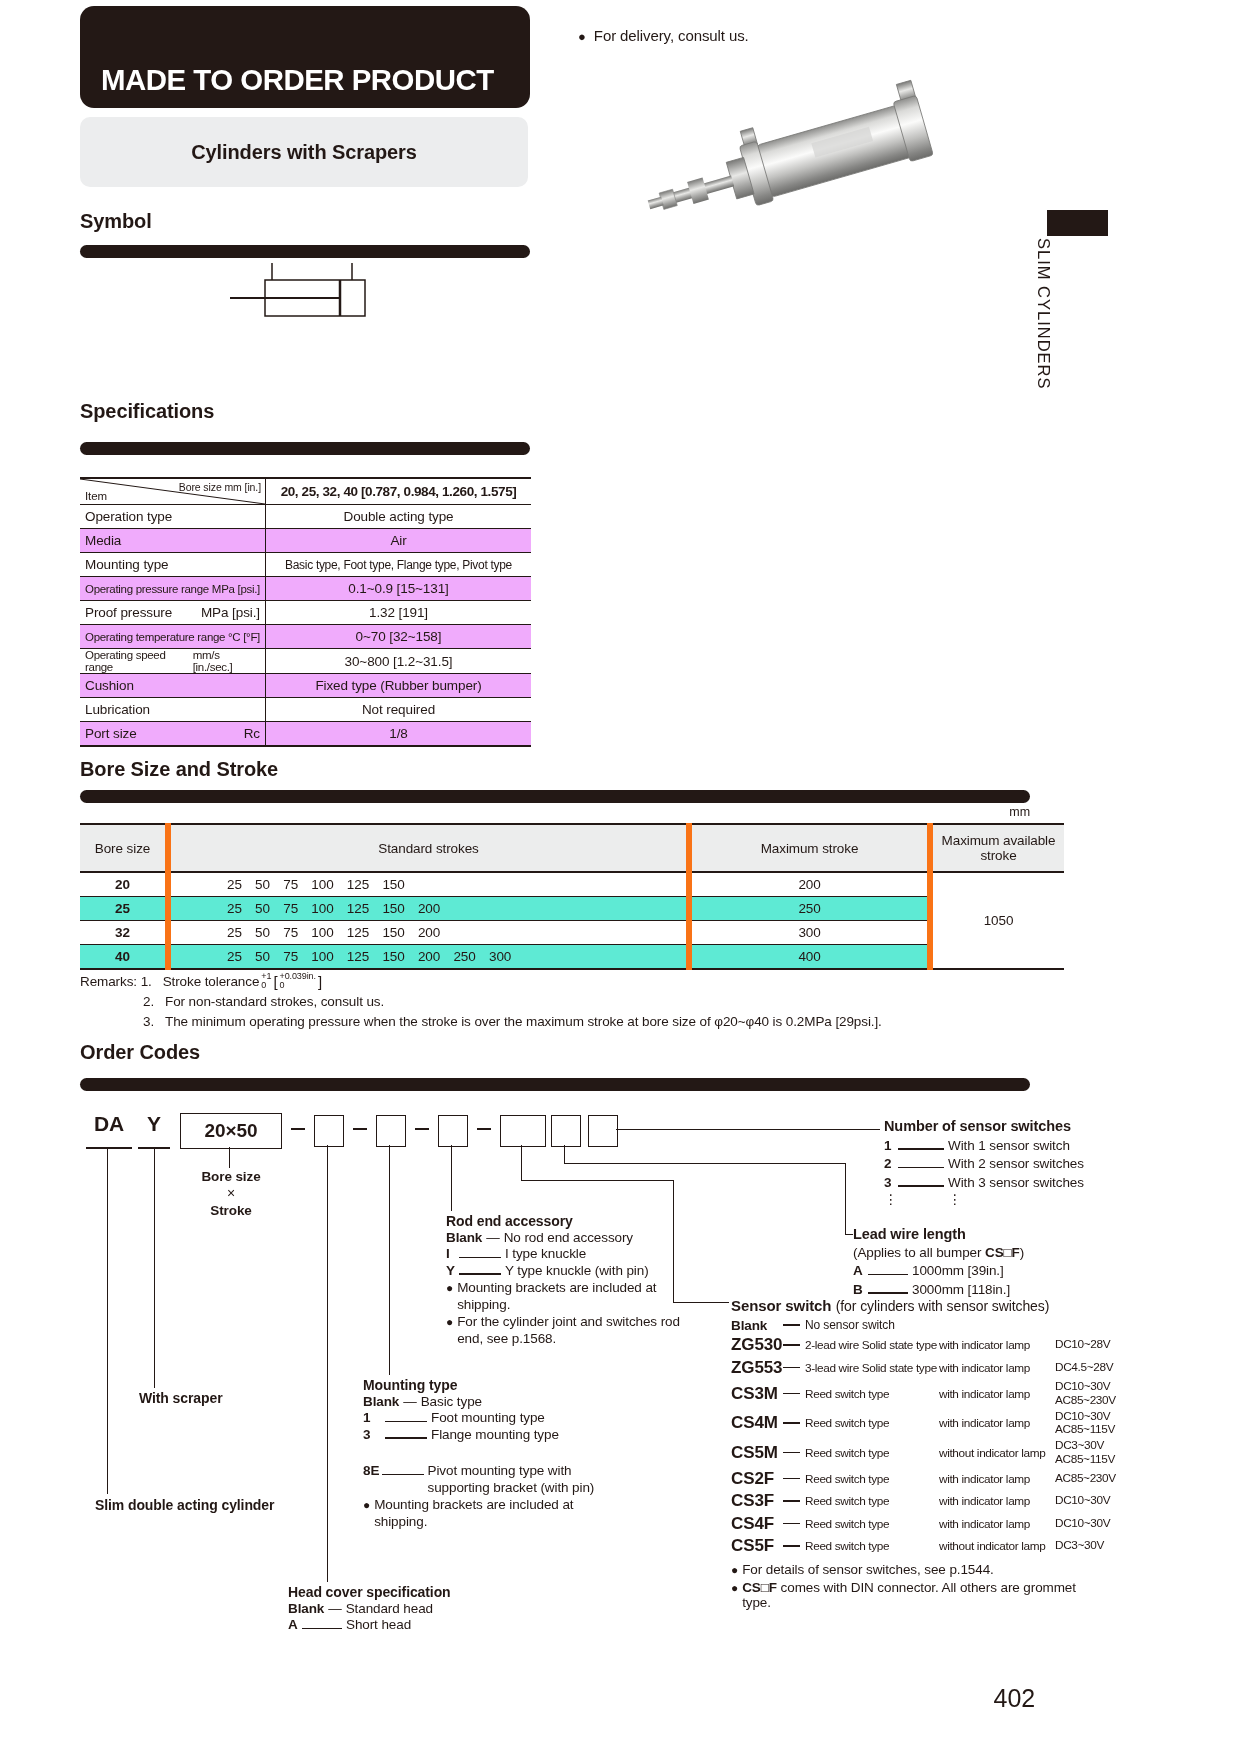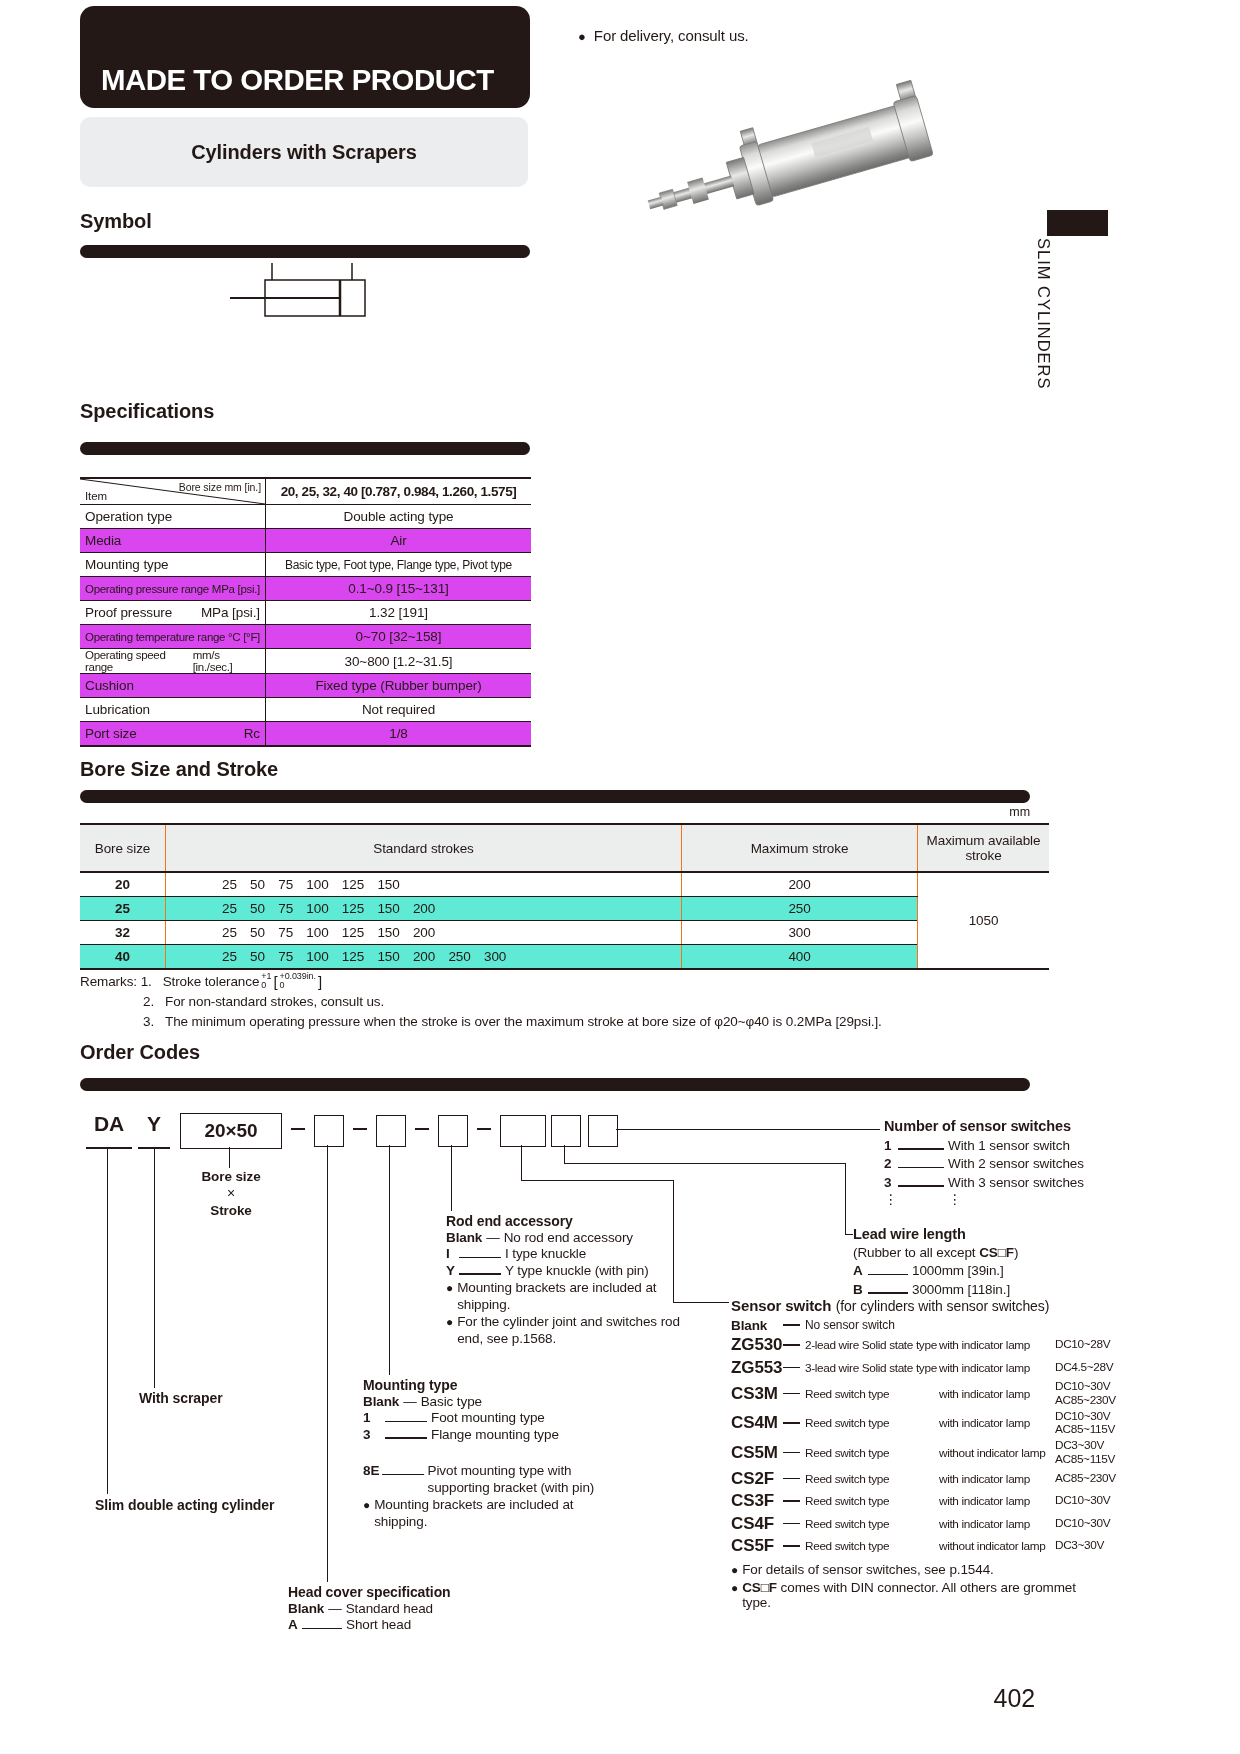--- a/index.html
+++ b/index.html
@@ -24,35 +24,35 @@
   .side-tab{position:absolute;left:1047px;top:210px;width:61px;height:26px;background:#231815;}
   .side-text{position:absolute;left:1053px;top:238px;font-size:16.5px;letter-spacing:1px;white-space:nowrap;
              transform:rotate(90deg);transform-origin:0 0;}
 
   
   table{border-collapse:collapse;}
   .spec{position:absolute;left:80px;top:477px;width:450px;border-top:2.5px solid #231815;border-bottom:2.5px solid #231815;table-layout:fixed;}
   .spec td{border-bottom:1px solid #231815;height:23px;padding:0;font-size:13.5px;}
   .spec td.lcell{border-right:1px solid #231815;width:185px;}
   .spec td.vcell{text-align:center;width:265px;}
-  .spec tr.shade{background:#d946ef;}
+  .spec tr.shade{background:#f0abfc;}
   .lwrap{display:flex;justify-content:space-between;align-items:center;padding:0 5px 0 5px;}
   .small .lwrap{font-size:11.5px;letter-spacing:-0.3px;}
   .vsmall{font-size:12px !important;letter-spacing:-0.3px;}
   .corner{position:relative;height:25px;}
   .corner svg{position:absolute;left:0;top:0;width:100%;height:100%;}
   .corner-top{position:absolute;top:2px;right:4px;font-size:10.5px;}
   .corner-bot{position:absolute;bottom:2px;left:5px;font-size:11.5px;}
   .spec-head{font-size:12.6px;font-weight:bold;text-align:center;letter-spacing:-0.4px;}
 
   
   .bore{position:absolute;left:80px;top:823px;width:950px;border-top:2.5px solid #231815;border-bottom:2.5px solid #231815;table-layout:fixed;}
   .bore th{border-bottom:2.5px solid #231815;background:#eceded;font-weight:normal;font-size:13.5px;height:46px;padding:0;}
   .bore td{border-bottom:1px solid #231815;font-size:13.5px;height:23px;padding:0;text-align:center;}
-  .bore th+th,.bore td+td{border-left:1px solid #f97316;margin-top:48px;}
+  .bore th+th,.bore td+td{border-left:6px solid #f97316;margin-top:48px;}
   .bore tr.shade td{background:#5eead4;}
   .bore td.stroke{text-align:left;padding-left:56px;}
   .bore td.boreval{font-weight:bold;}
   .bore td.merge{background:#fff;font-size:13.5px;}
   .mm-label{position:absolute;left:930px;top:805px;width:100px;text-align:right;font-size:12.5px;}
 
   
   .remarks{position:absolute;left:80px;top:972px;font-size:13.5px;line-height:20px;}
   .rline{display:flex;}
   .rnum{width:22px;}
@@ -379,21 +379,21 @@
       </div>
     <div class="optrow" style="margin-top:1px;">
         <span style="width:64px;">⋮</span>
         <span>⋮</span>
       </div>
   </div>
 
   <div class="abs olabel" style="left:853px;top:1226px;">
     <div class="otitle" style="font-size:14.5px;">Lead wire length</div>
     <div style="margin-top:2px;">
-      <span>(Rubber to all except </span><span class="b">CS□F</span><span>)</span>
+      <span>(Applies to all bumper </span><span class="b">CS□F</span><span>)</span>
     </div>
     <div class="optrow" style="margin-top:2px;">
         <span class="ocode" style="width:15px;">A</span>
         <span class="lead" style="width:40px;margin-right:4px;"></span>
         <span>1000mm [39in.]</span>
       </div>
     <div class="optrow" style="margin-top:2px;">
         <span class="ocode" style="width:15px;">B</span>
         <span class="lead" style="width:40px;margin-right:4px;"></span>
         <span>3000mm [118in.]</span>

